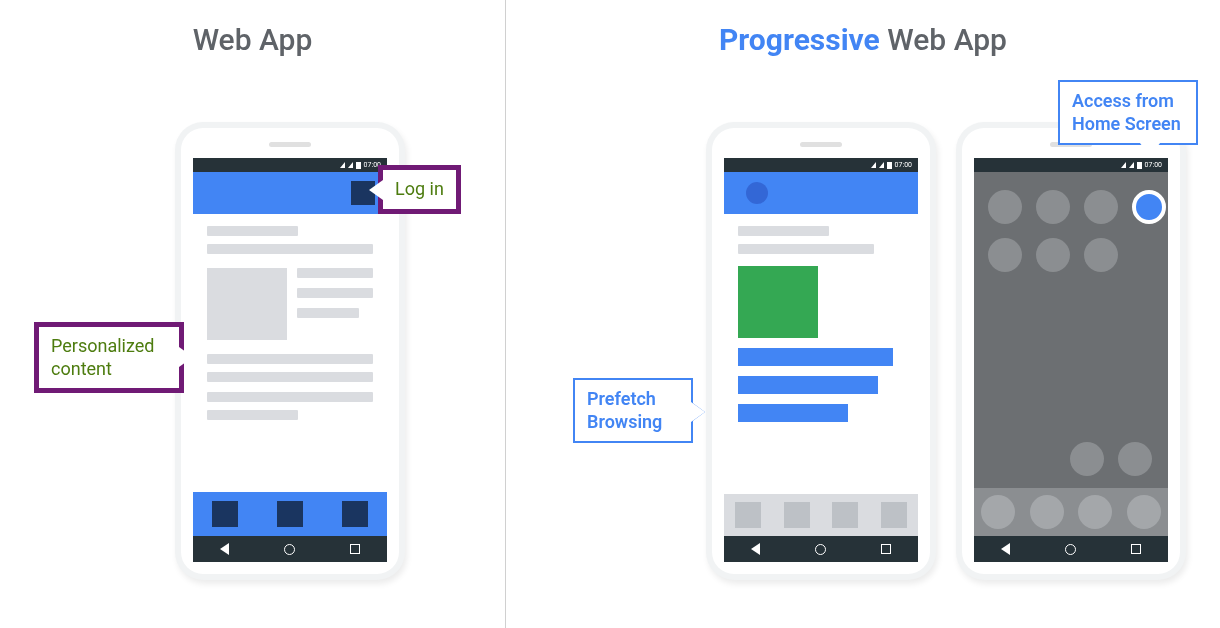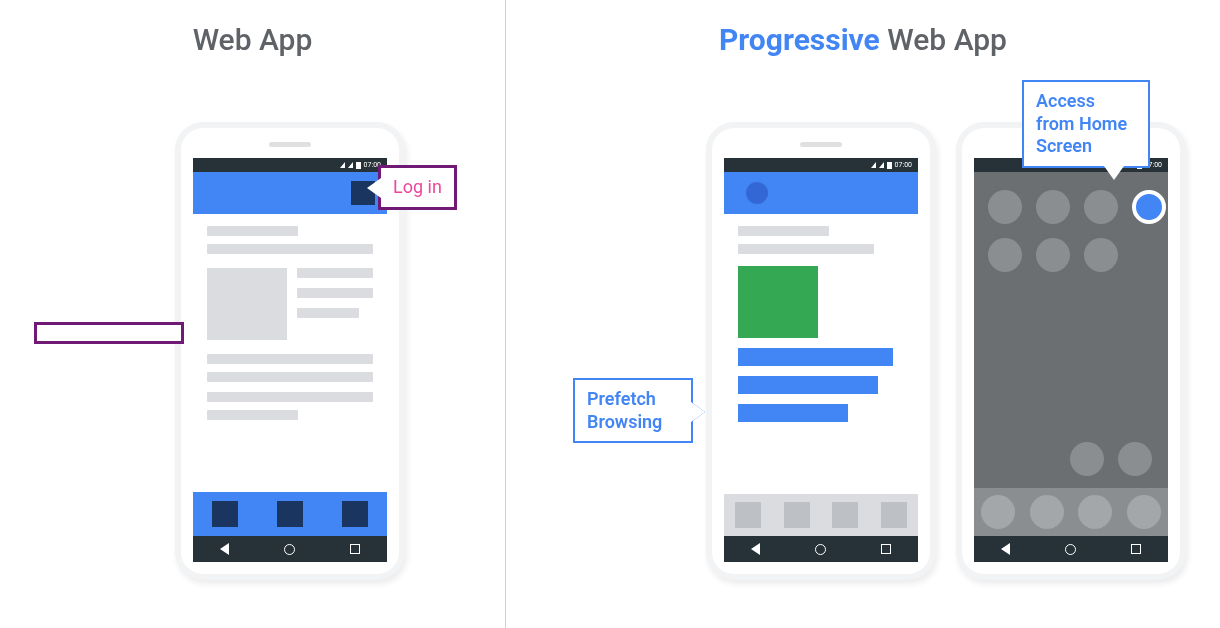--- a/index.html
+++ b/index.html
@@ -211,24 +211,24 @@
   background: #8b8e91;
   display: flex;
   align-items: center;
   justify-content: space-around;
 }
 .dock .app-icon { background: #a4a7aa; }
 
 .callout {
   position: absolute;
   background: #fff;
-  border: 3px solid #701a75;
+  border: 5px solid #701a75;
   padding: 8px 12px;
   font-size: 18px;
-  color: #ec4899;
+  color: #4d7c0f;
   line-height: 1.25;
 }
 .callout.blue {
   border: 2px solid #4285f4;
   color: #4285f4;
   font-weight: 600;
 }
 .callout .arrow {
   position: absolute;
   width: 0; height: 0;
@@ -339,20 +339,21 @@
           </div>
         </div>
       </div>
     </div>
 
     <div class="callout" style="top:165px; left:378px;">
       <span>Log in</span>
       <span class="arrow arrow-left" style="top:10px;"></span>
     </div>
     <div class="callout" style="top:322px; left:34px; width:150px;">
+      <span>Personalized content</span>
       <span class="arrow arrow-right" style="top:20px;"></span>
     </div>
   </div>
 
   <div class="right-panel">
     <div class="title">
       <span class="accent">Progressive</span><span> Web App</span>
     </div>
 
     <div class="phone" style="top:122px; left:200px;">
@@ -430,19 +431,19 @@
             <span class="sq"></span>
           </div>
         </div>
       </div>
     </div>
 
     <div class="callout blue" style="top:378px; left:67px; width:120px;">
       <span>Prefetch Browsing</span>
       <span class="arrow arrow-right blue-a" style="top:22px;"></span>
     </div>
-    <div class="callout blue" style="top:80px; left:516px; width:128px;">
+    <div class="callout blue" style="top:80px; left:552px; width:140px;">
       <span>Access from Home Screen</span>
       <span class="arrow arrow-down" style="left:80px;"></span>
     </div>
 
   </div>
 </div>
 
 </body></html>

